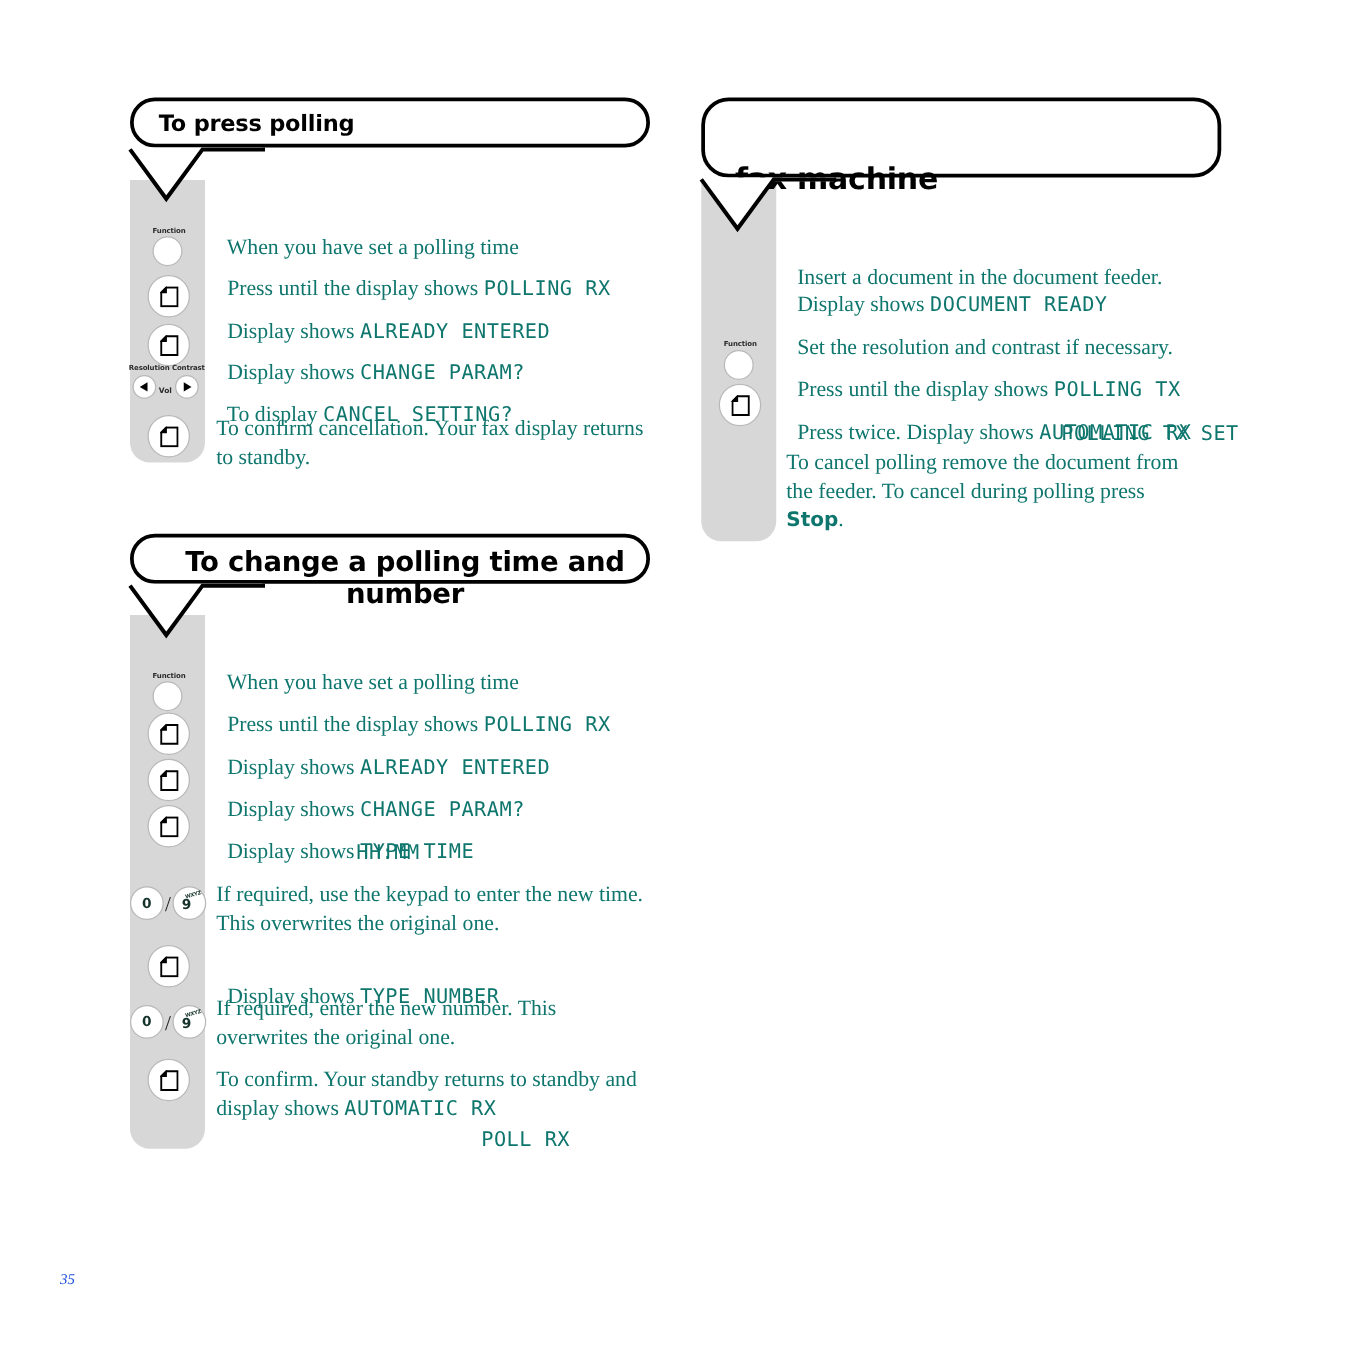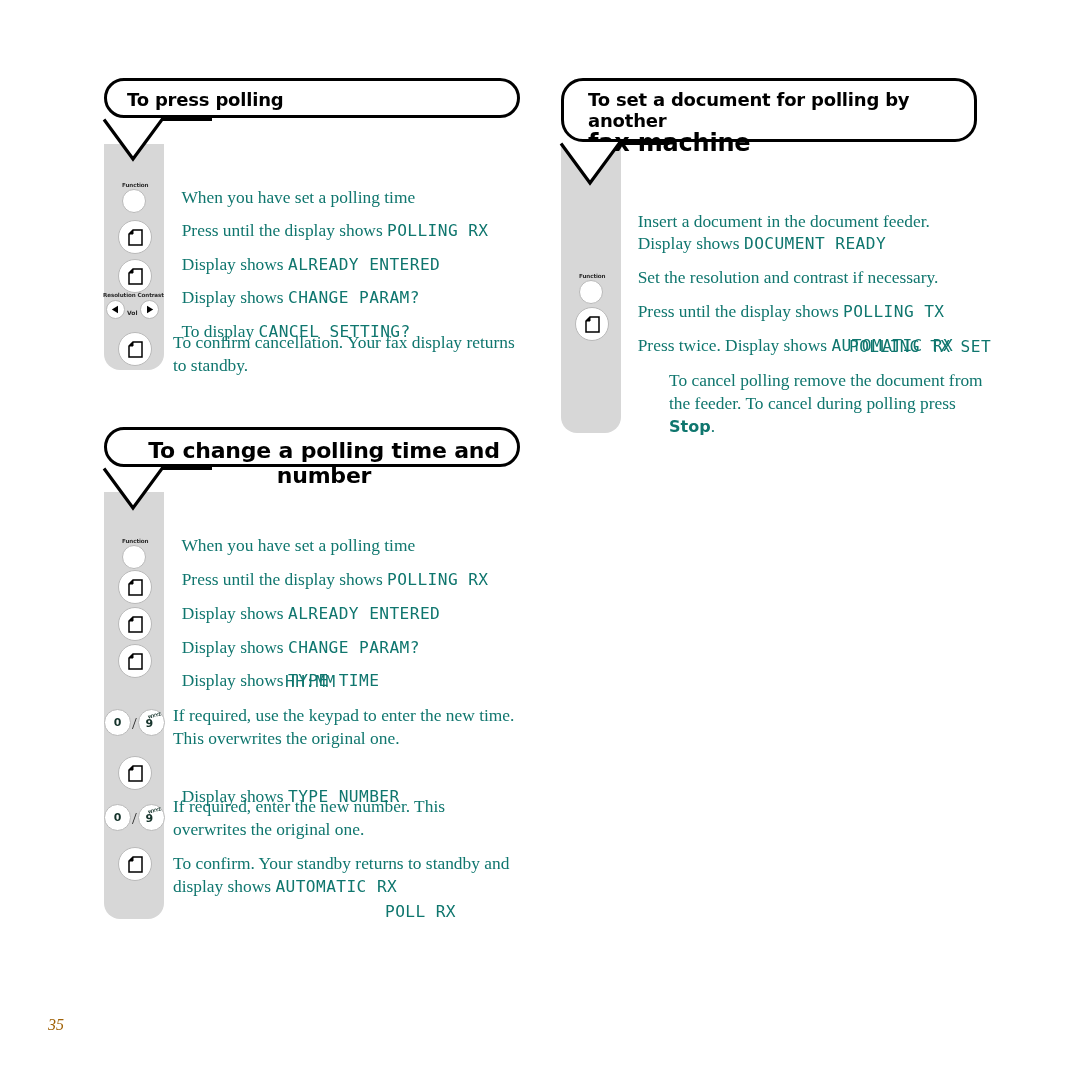--- a/index.html
+++ b/index.html
@@ -132,22 +132,22 @@
     font-size: 16px;
   }
 
   
   .page-number {
     position: absolute;
     left: 48px;
     top: 1016px;
     font-family: "Liberation Serif", serif;
     font-style: italic;
-    font-size: 16px;
-    color: #a16207;
+    font-size: 12px;
+    color: #1d4ed8;
   }
 </style>
 </head>
 <body>
 
 <div class="strip" style="left:104px; top:144px; width:60px; height:226px;"></div>
 
 <div class="bubble" style="left:104px; top:78px; width:416px; height:40px;">
   <div class="bubble-text abs" style="left:20px; top:8px; font-size:18px;">To press polling</div>
 </div>
@@ -322,21 +322,20 @@
 </div>
 
 <div class="line wrap" style="left:173px; top:852px; width:350px;">
   <span>To confirm. Your standby returns to standby and display shows </span><span class="lcd">AUTOMATIC RX</span>
 </div>
 <div class="line lcd" style="left:385px; top:900px;">POLL RX</div>
 
 <div class="strip" style="left:561px; top:144px; width:60px; height:289px;"></div>
 
 <div class="bubble" style="left:561px; top:78px; width:416px; height:64px;">
-  <div class="bubble-text abs" style="left:24px; top:8px; font-size:18px;">To set a document for polling by another</div>
   <div class="bubble-text abs" style="left:24px; top:48px; font-size:24px;">fax machine</div>
 </div>
 <svg class="tail-svg" width="130" height="50" style="left:557px; top:136px;">
   <polygon points="4,6 4,9 33,48 62,9 110,9 110,6 4,6" fill="#ffffff" stroke="none"></polygon>
   <polyline points="4,7.5 33,47 62,7.5 112,7.5" fill="none" stroke="#000000" stroke-width="3.2"></polyline>
 </svg>
 
 <div class="btn" style="left:579px; top:280px; width:24px; height:24px;">
   <div class="btn-label">Function</div>
   <div class="circle-btn" style="width:24px; height:24px;"></div>
@@ -359,17 +358,17 @@
   <span>Set the resolution and contrast if necessary.</span>
 </div>
 <div class="line" style="left:629px; top:277px;">
   <span>Press until the display shows </span><span class="lcd">POLLING TX</span>
 </div>
 <div class="line" style="left:629px; top:311px;">
   <span>Press twice. Display shows </span><span class="lcd">AUTOMATIC RX</span>
 </div>
 <div class="line lcd" style="left:849px; top:335px;">POLLING TX SET</div>
 
-<div class="line wrap" style="left:629px; top:369px; width:330px;margin-left:40px;">
+<div class="line wrap" style="left:629px; top:358px; width:330px;">
   <span>To cancel polling remove the document from the feeder. To cancel during polling press </span><span class="bold-sans">Stop</span><span>.</span>
 </div>
 
 <div class="page-number">35</div>
 
 </body></html>

